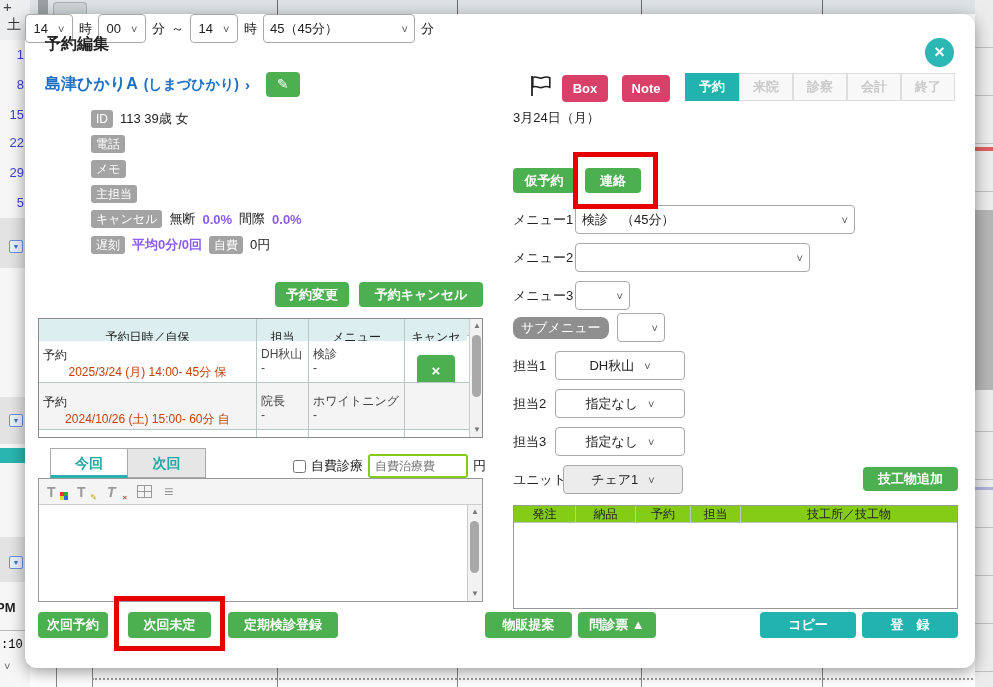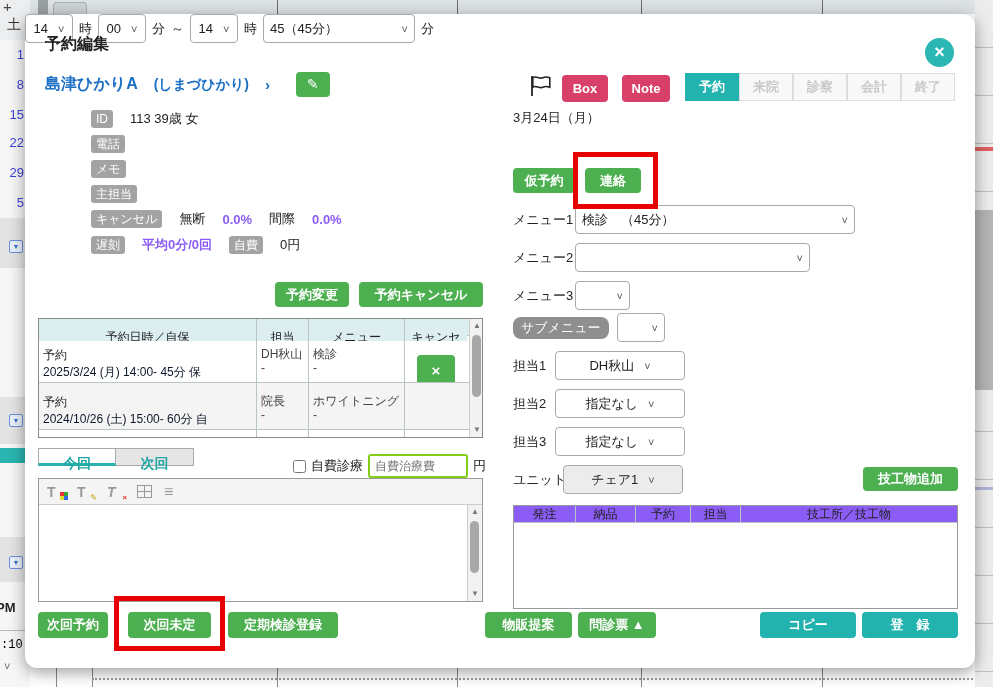--- a/index.html
+++ b/index.html
@@ -37,59 +37,59 @@
   #rs-lav { left:975px; top:487px; width:18px; height:3px; background:#b0b2d8; }
 
   
   #dialog { left:25px; top:14px; width:950px; height:654px; background:#fff;
     border-radius:12px; box-shadow:0 4px 16px rgba(0,0,0,.4); font-size:13px; color:#222; }
   #dlg-title { left:20px; top:20px; font-size:16px; font-weight:bold; }
   #close-btn { left:900px; top:24px; width:29px; height:29px; background:#2bb7b3;
     border-radius:50%; color:#fff; font-size:18px; font-weight:bold;
     text-align:center; line-height:28px; cursor:pointer; }
 
-  #patient-row { left:20px; top:58px; display:flex; align-items:center; gap:16px; }
+  #patient-row { left:20px; top:58px; display:flex; align-items:center; gap:6px; }
   .pt-name { color:#1b6fc5; font-weight:bold; font-size:16px; }
   .pt-kana { color:#1b6fc5; font-weight:bold; font-size:14px; }
   .pt-chev { color:#1b6fc5; font-weight:bold; font-size:15px; }
   #edit-btn { margin-left:10px; width:34px; height:25px; background:#4caf50;
     border-radius:4px; color:#fff; font-size:14px; text-align:center; line-height:24px; }
 
   .badge { display:inline-block; background:#a3a3a3; color:#fff; font-size:12px;
     padding:2px 5px; border-radius:3px; line-height:14px; }
-  .inforow { left:20px; display:flex; align-items:center; gap:17px;padding-left:46px; }
+  .inforow { left:20px; display:flex; align-items:center; gap:7px;padding-left:46px; }
   .bluev { color:#8b5cf6; font-weight:bold; }
 
   .gbtn { background:#4caf50; color:#fff; border:none; border-radius:4px;
     font-size:13px; font-weight:bold; text-align:center; cursor:pointer;
     font-family:inherit; display:flex; align-items:center; justify-content:center; }
   .tbtn { background:#22b3af; color:#fff; border:none; border-radius:4px;
     font-size:13px; font-weight:bold; text-align:center; cursor:pointer;
     font-family:inherit; display:flex; align-items:center; justify-content:center; }
 
   
   #hist-table { left:13px; top:304px; width:445px; height:120px;
     border:1px solid #8a8a8a; overflow:hidden; background:#fff; }
   .h-row { display:flex; }
   .h-cell { border-right:1px solid #b9c6c6; padding:11px 4px; font-size:12px; overflow:hidden; }
   .h-head { background:#dceef0; text-align:center; height:16px; line-height:14px; }
   .c1 { width:218px; } .c2 { width:52px; } .c3 { width:96px; } .c4 { width:62px; border-right:none; }
   .h-body { border-top:1px solid #b9c6c6; height:47px; }
-  .h-link { color:#0f172a; }
+  .h-link { color:#c2410c;text-align:center; }
   .h-sub { color:#444; line-height:14px; }
   #hist-scroll { left:430px; top:0; width:14px; height:118px; background:#f2f2f2;
     border-left:1px solid #ccc; }
   .scr-arrow { width:14px; text-align:center; font-size:8px; color:#777; line-height:12px; }
   .scr-thumb { left:2px; width:9px; background:#a8a8a8; border-radius:5px; }
   .xbtn { width:38px; height:32px; margin:8px auto; background:#4caf50; border-radius:4px;
     color:#fff; font-weight:bold; font-size:15px; text-align:center; line-height:31px; }
 
   
-  .ntab { top:434px; width:78px; height:18px; border:1px solid #aaa; color:#22a7a4;
-    font-weight:bold; font-size:14px; text-align:center; line-height:28px; cursor:pointer; }
+  .ntab { top:434px; width:78px; height:30px; border:1px solid #aaa; color:#22a7a4;
+    font-weight:bold; font-size:14px; text-align:center; line-height:28px; cursor:pointer;margin-left:12px; }
   #tab-now { left:13px; background:#fff; border-bottom:3px solid #2ab3ae; }
   #tab-next { left:91px; background:#e6e6e6; border-left:none; }
   #selfpay-row { left:268px; top:440px; display:flex; align-items:center; gap:5px; }
   #selfpay-box { width:13px; height:13px; }
   #fee-input { width:100px; height:24px; border:2px solid #84cc16; border-radius:3px;
     font-size:12px; padding:0 5px; font-family:inherit; }
   #editor { left:13px; top:464px; width:445px; height:124px; border:1px solid #999; }
   #ed-toolbar { height:26px; background:#f4f4f4; border-bottom:1px solid #ccc;
     display:flex; align-items:center; gap:12px; padding:0 8px; }
   .tico { position:relative; color:#9a9a9a; font-size:14px; font-weight:bold; width:18px; }
@@ -116,21 +116,21 @@
   .stab { width:54px; height:28px; border:1px solid #ddd; background:#f8f8f8;
     color:#c9c9c9; font-weight:bold; font-size:13px; text-align:center; line-height:26px; }
   .stab.active { background:#22b3af; color:#fff; border-color:#22b3af; }
   .pinkbtn { background:#d84069; color:#fff; font-weight:bold; font-size:13px;
     border-radius:4px; text-align:center; cursor:pointer;
     display:flex; align-items:center; justify-content:center; }
   #flag-icon { left:503px; top:60px; }
   #sub-badge { background:#8f8f8f; border-radius:8px; color:#fff; font-size:13px;
     padding:2px 8px; }
   #lab-table { left:488px; top:491px; width:445px; height:104px; border:1px solid #999; }
-  .lab-head { display:flex; background:#8b5cf6; height:17px; border-bottom:1px solid #b9c6c6; }
+  .lab-head { display:flex; background:#84cc16; height:17px; border-bottom:1px solid #b9c6c6; }
   .lab-cell { border-right:1px solid #b9c6c6; font-size:12px; text-align:center; line-height:16px; }
   .lc1{width:62px;} .lc2{width:60px;} .lc3{width:55px;} .lc4{width:50px;} .lc5{flex:1; border-right:none;}
 
   
   .annot { border:5px solid #e60000; z-index:50; pointer-events:none; }
   #annot-renraku { left:573px; top:152px; width:85px; height:57px; }
   #annot-jikai { left:114px; top:596px; width:111px; height:55px; }
 </style>
 </head>
 <body>

